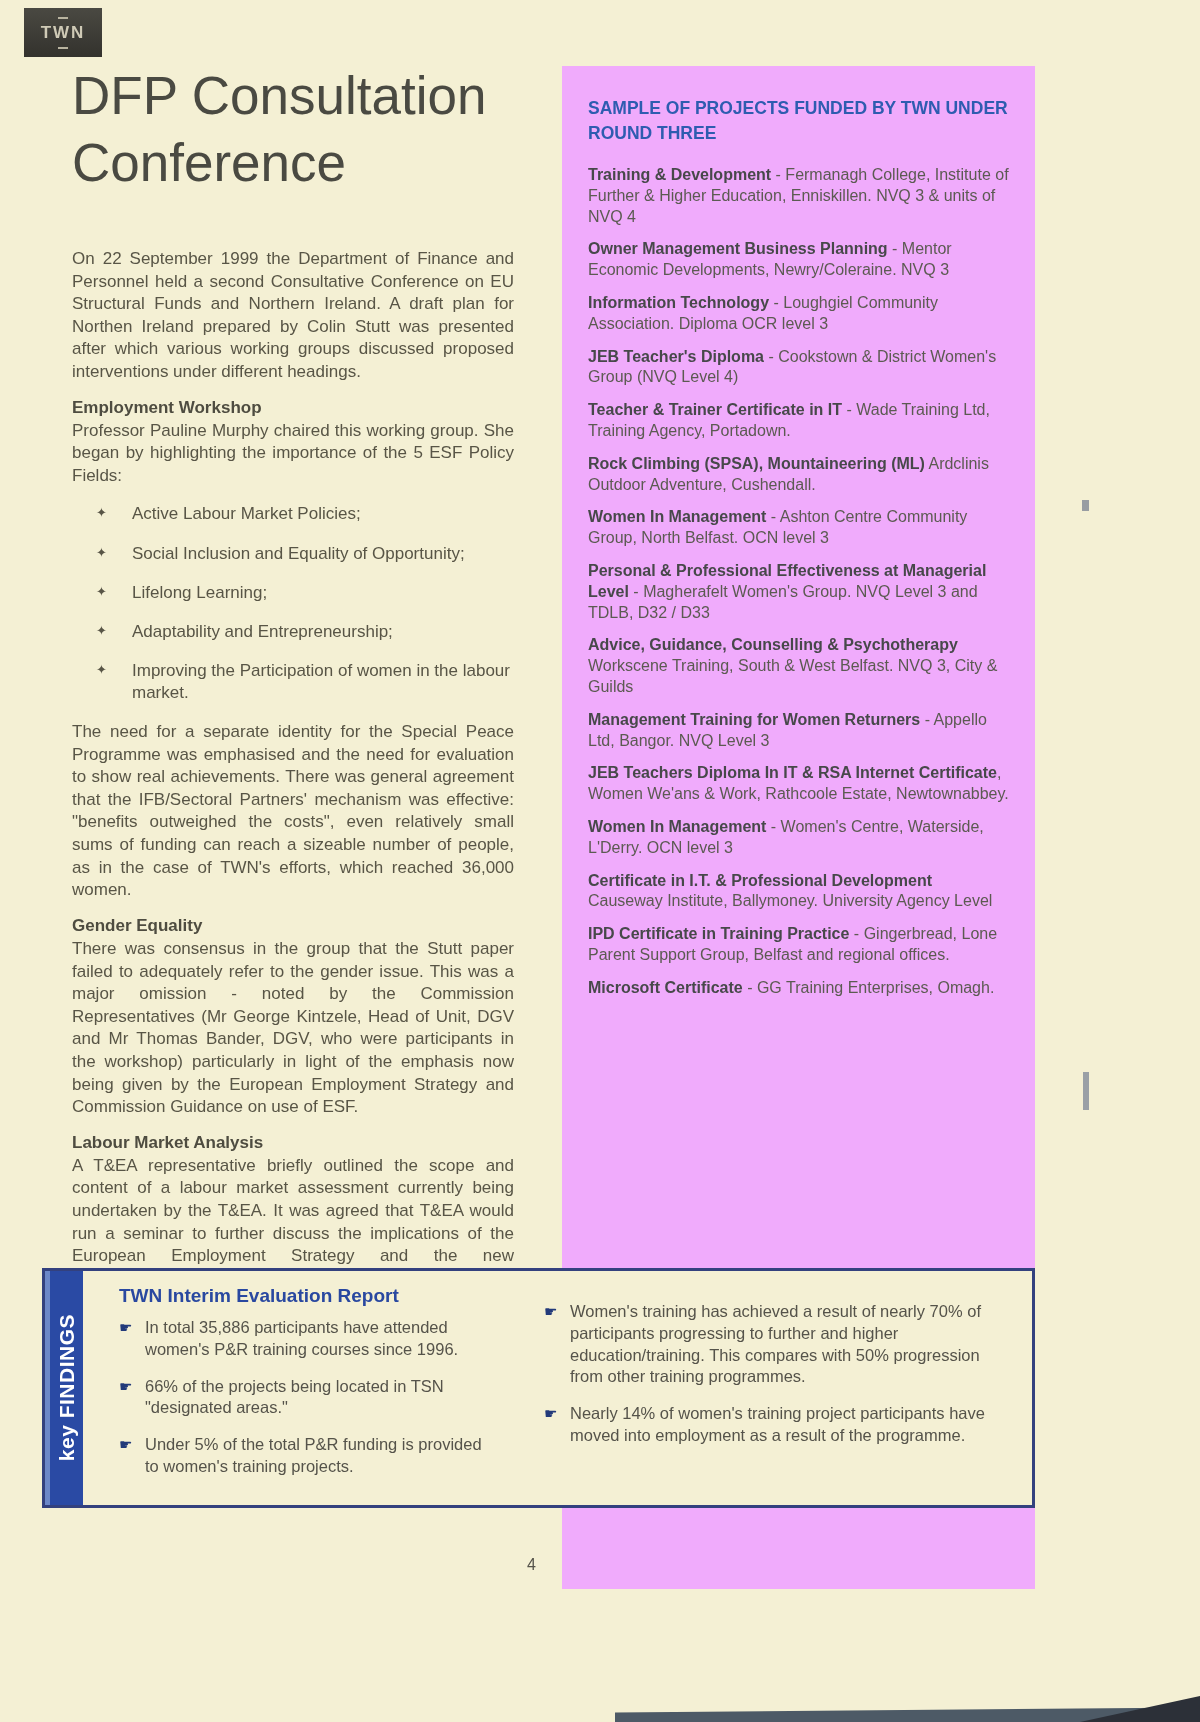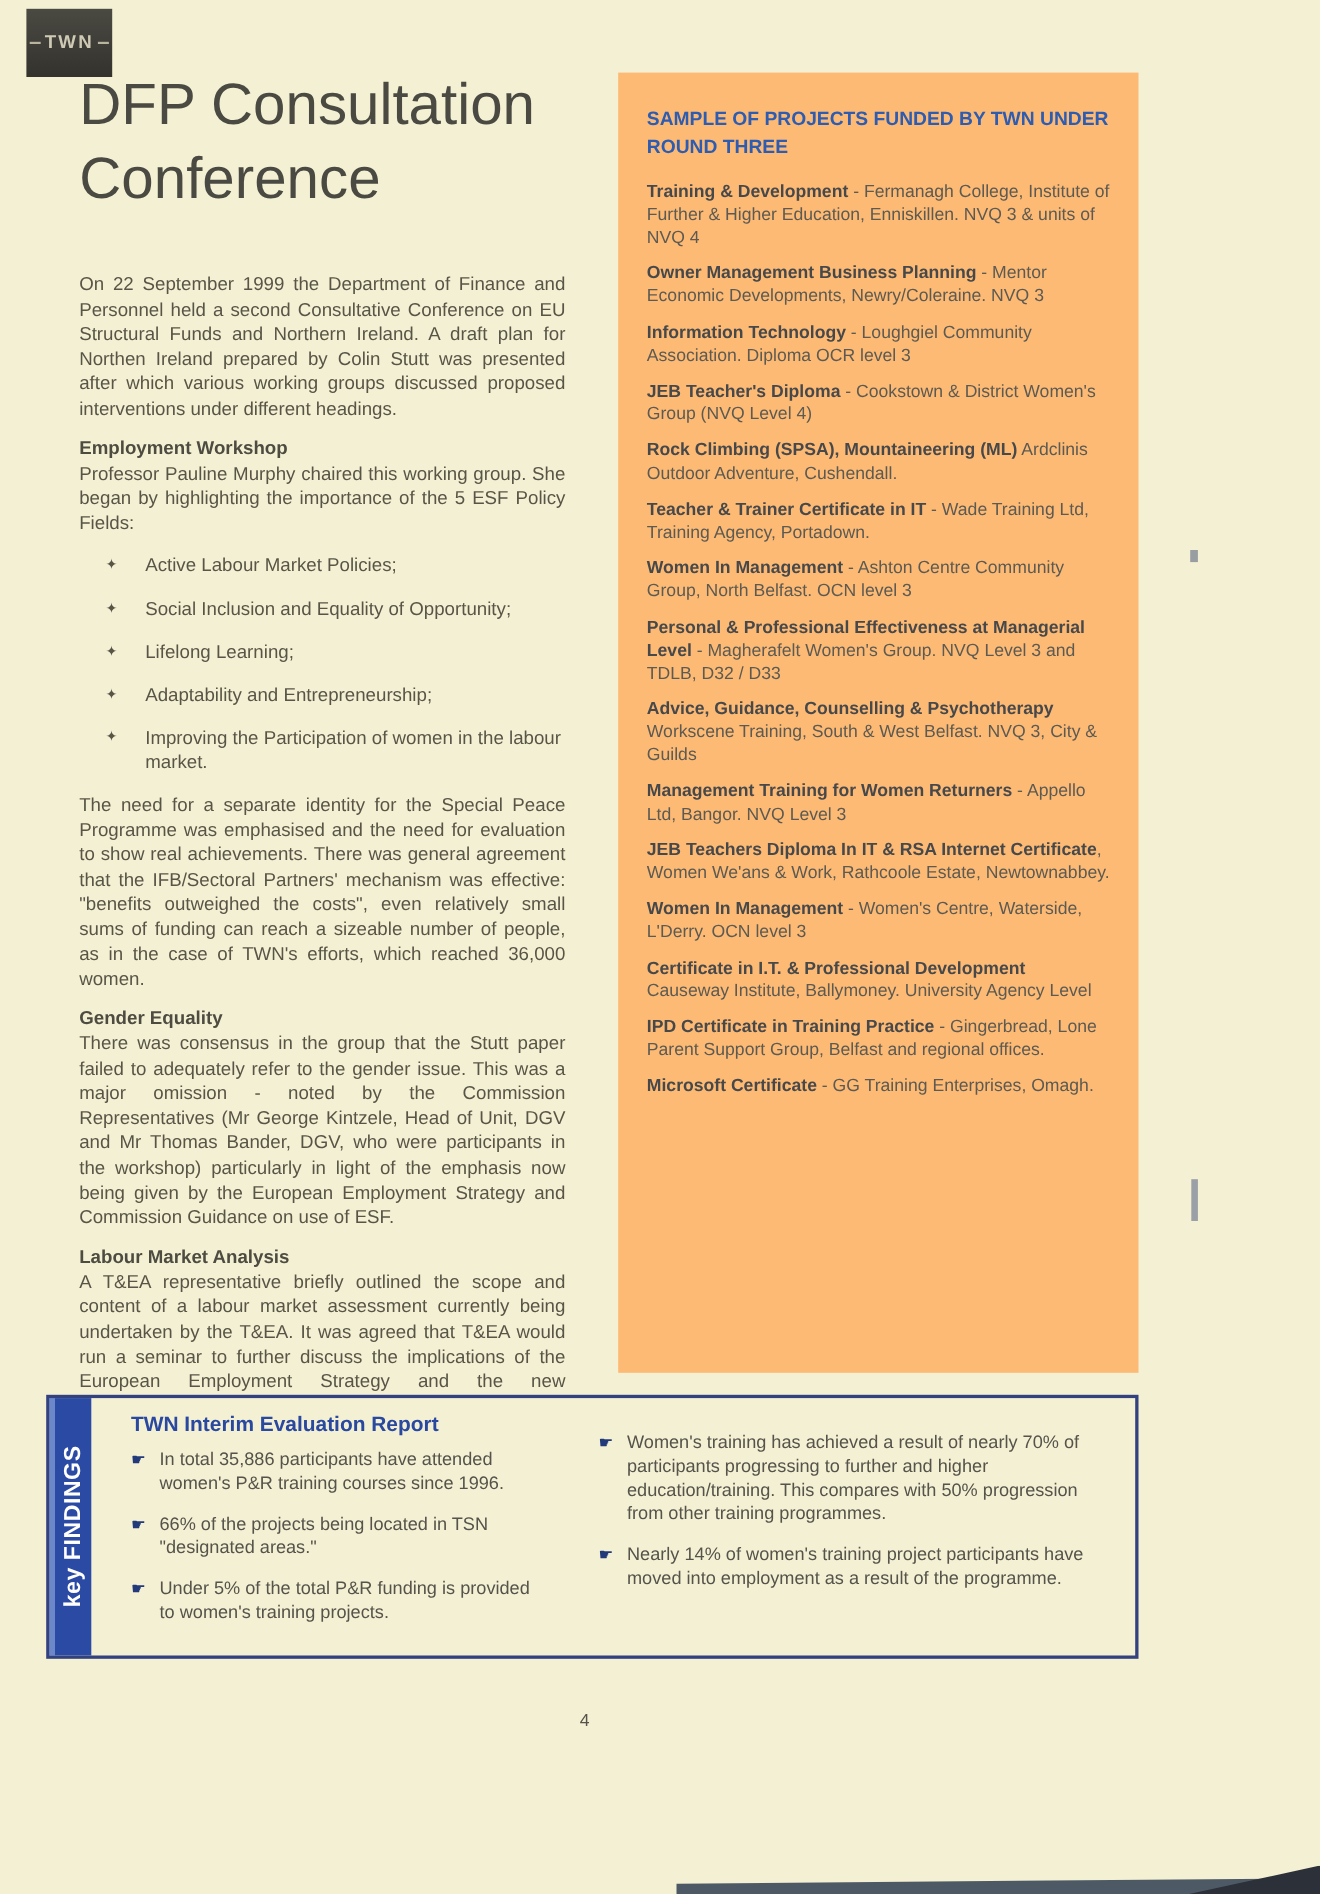--- a/index.html
+++ b/index.html
@@ -8,23 +8,23 @@
     background:#f4f0d4;
     font-family:"Liberation Sans","DejaVu Sans",sans-serif;
     position:relative;
     overflow:hidden;
     color:#585546;
   }
   .page { position:absolute; inset:0; }
 
   
   .logo {
-    position:absolute; left:24px; top:8px; width:78px; height:62px;
+    position:absolute; left:24px; top:8px; width:78px; height:49px;
     background:linear-gradient(#4a4942,#33322d);
-    display:flex; align-items:center; justify-content:center; gap:4px;
+    display:flex; align-items:center; justify-content:center; gap:4px;flex-direction:column;
   }
   .logo .logo-text {
     color:#cfcab6; font-size:17px; font-weight:700; letter-spacing:2px;
   }
   .logo .stripe { width:10px; height:2px; background:#b9b4a0; }
 
   
   .left-col { position:absolute; left:72px; top:62px; width:442px; }
   .title {
     font-size:53px; line-height:67px; font-weight:400; color:#4a4a42;
@@ -32,22 +32,22 @@
   }
   .body { font-size:17px; line-height:1.33; margin:0 0 8px 0; text-align:justify; }
   h3.sec { font-size:17px; font-weight:700; color:#4e4c40; margin:14px 0 2px 0; }
   ul.policy-list { list-style:none; margin:16px 0 14px 0; padding:0; }
   ul.policy-list li { display:flex; margin:0 0 17px 0; font-size:17px; line-height:1.3; }
   .star { flex:0 0 36px; padding-left:24px; font-size:13px; padding-top:2px; color:#585546; }
   .byline { text-align:right; font-weight:700; font-size:17px; color:#4e4c40; margin:16px 6px 0 0; }
 
   
   .projects-box {
-    position:absolute; left:562px; top:66px; width:473px; height:1182px;
-    background:#fdba74; padding:30px 24px 20px 26px; box-sizing:border-box;
+    position:absolute; left:562px; top:66px; width:473px; height:1523px;
+    background:#f0abfc; padding:30px 24px 20px 26px; box-sizing:border-box;
     overflow:hidden;
   }
   .projects-title {
     color:#2e5cb0; font-size:17.5px; line-height:1.4; font-weight:700;
     margin:0 0 20px 0;
   }
   .entry { font-size:16px; line-height:1.3; margin:0 0 12px 0; color:#5c5a52; }
   .entry strong { color:#47484a; }
 
   
@@ -150,24 +150,24 @@
         <p class="entry">
         <strong>Owner Management Business Planning</strong><span> - Mentor Economic Developments, Newry/Coleraine. NVQ 3</span>
       </p>
         <p class="entry">
         <strong>Information Technology</strong><span> - Loughgiel Community Association. Diploma OCR level 3</span>
       </p>
         <p class="entry">
         <strong>JEB Teacher's Diploma</strong><span> - Cookstown &amp; District Women's Group  (NVQ Level 4)</span>
       </p>
         <p class="entry">
+        <strong>Teacher &amp; Trainer Certificate in IT</strong><span> - Wade Training Ltd, Training Agency, Portadown.</span>
+      </p>
+        <p class="entry">
         <strong>Rock Climbing (SPSA), Mountaineering (ML)</strong><span> Ardclinis Outdoor Adventure, Cushendall.</span>
-      </p>
-        <p class="entry">
-        <strong>Teacher &amp; Trainer Certificate in IT</strong><span> - Wade Training Ltd, Training Agency, Portadown.</span>
       </p>
         <p class="entry">
         <strong>Women In Management</strong><span> - Ashton Centre Community Group, North Belfast. OCN level 3</span>
       </p>
         <p class="entry">
         <strong>Personal &amp; Professional Effectiveness at Managerial Level</strong><span> - Magherafelt Women's Group. NVQ Level 3 and TDLB, D32 / D33</span>
       </p>
         <p class="entry">
         <strong>Advice, Guidance, Counselling &amp; Psychotherapy</strong><span> Workscene Training, South &amp; West Belfast. NVQ 3, City &amp; Guilds</span>
       </p>

